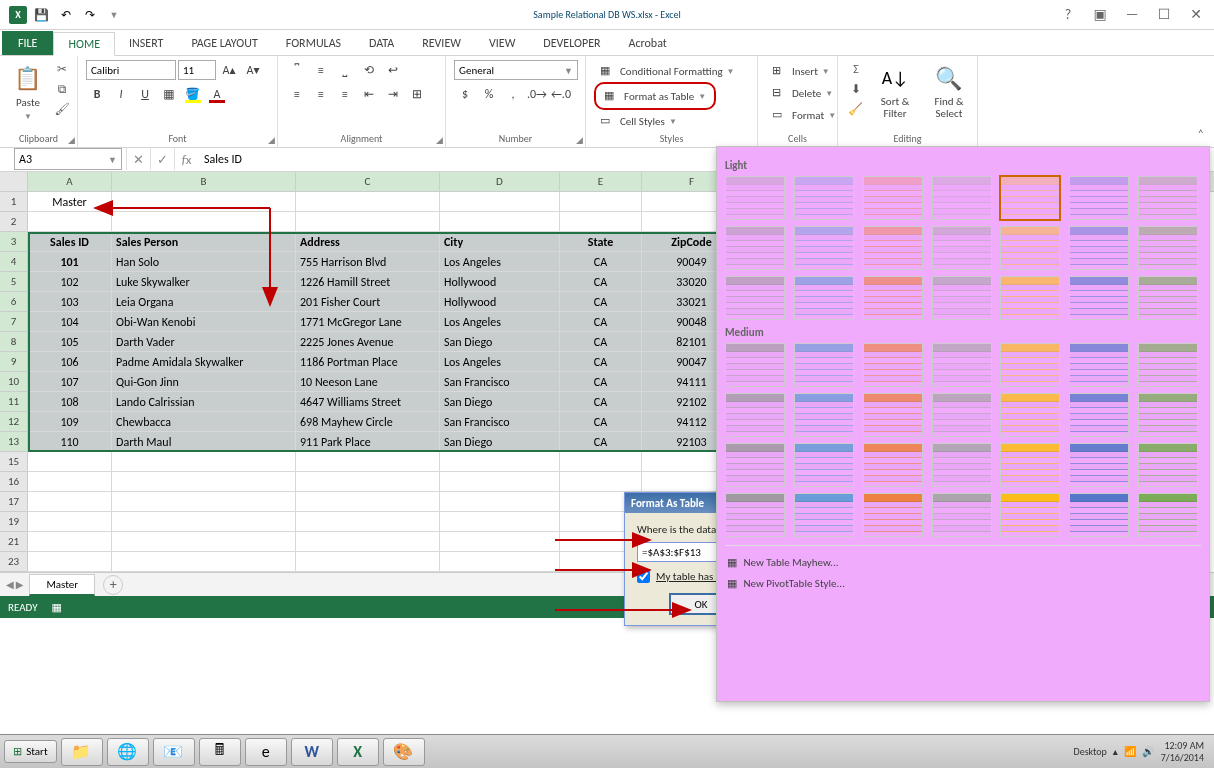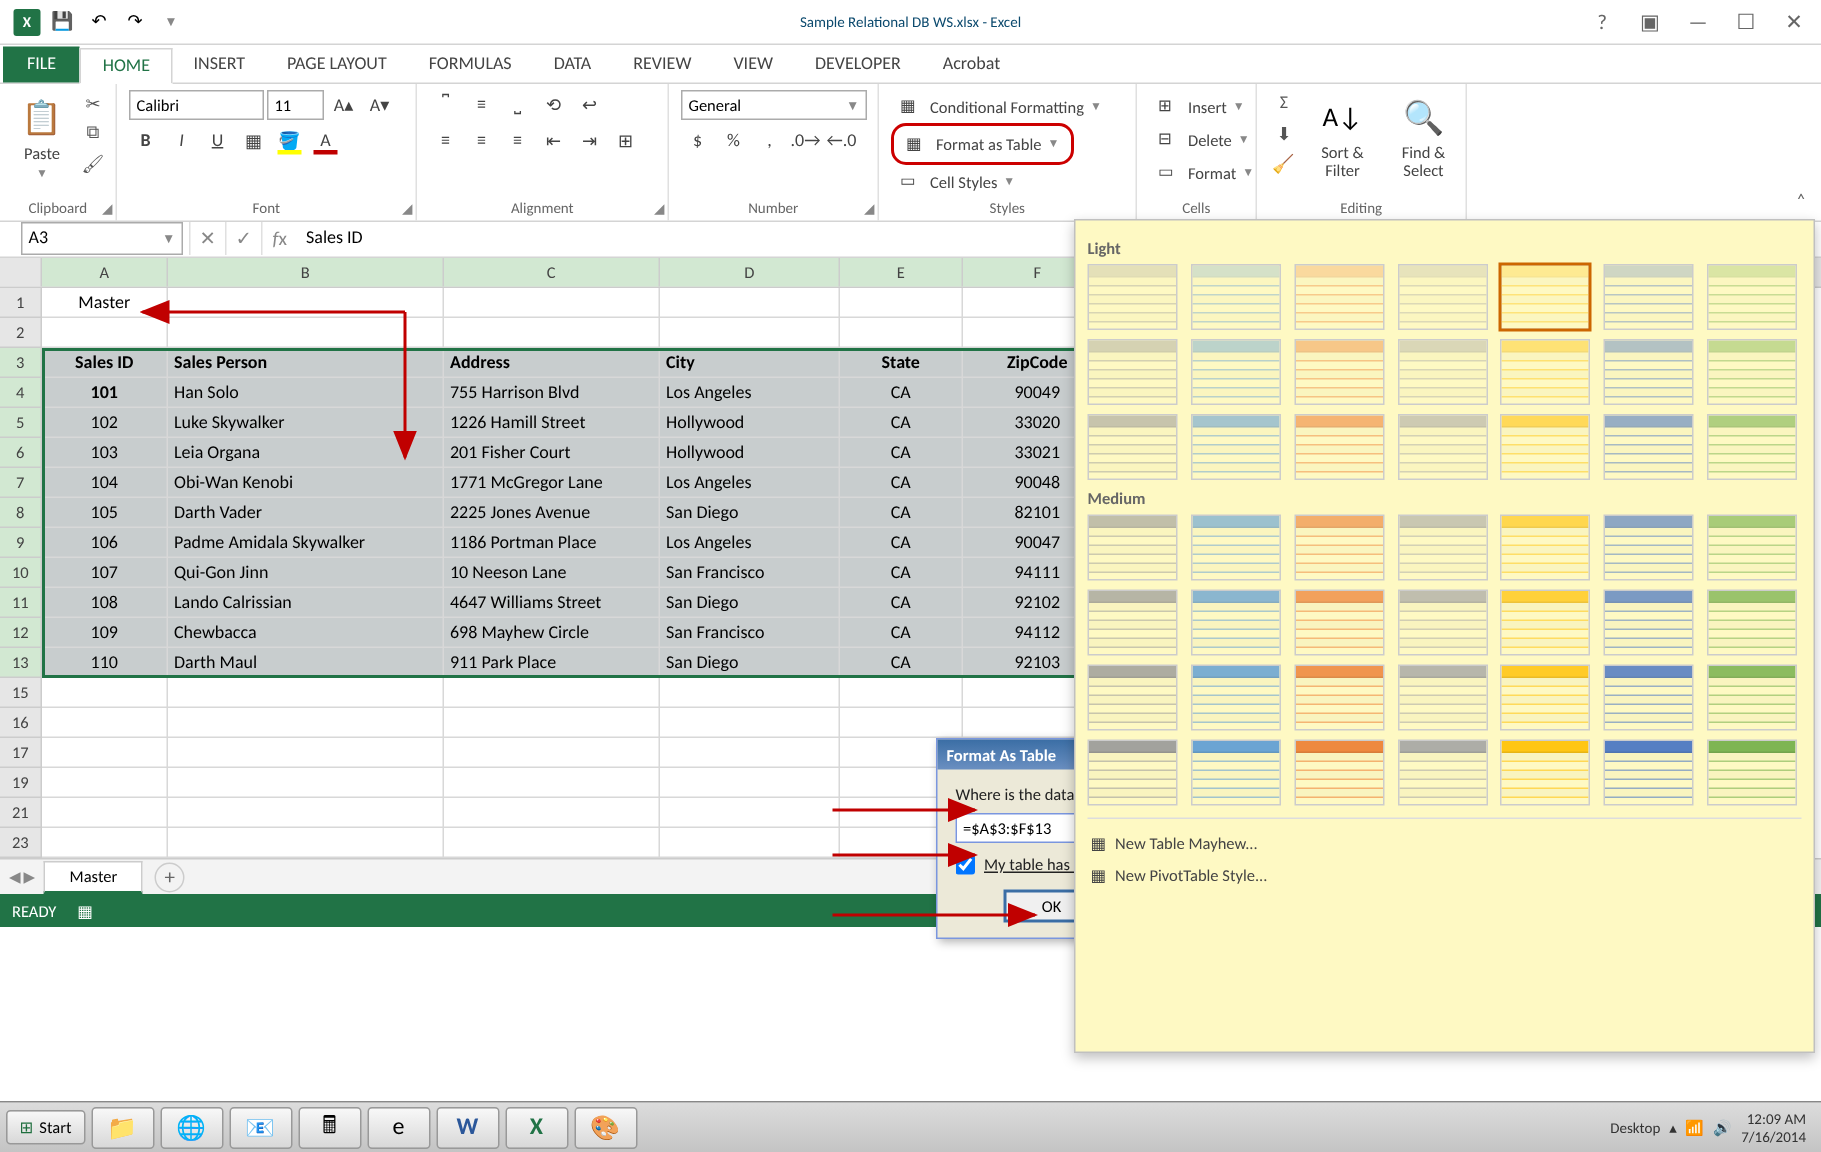--- a/index.html
+++ b/index.html
@@ -98,21 +98,21 @@
 .dlg-body { padding: 10px 12px; font-size: 11px; color: #222; }
 .dlg-input-row { display: flex; align-items: center; gap: 4px; margin: 6px 0; }
 .dlg-input { flex: 1; height: 20px; border: 1px solid #7a96df; padding: 0 4px; font-size: 11px; }
 .dlg-refbtn { width: 18px; height: 18px; border: 1px solid #999; background: #f0f0f0; cursor: pointer; font-size: 9px; }
 .dlg-check { display: flex; align-items: center; gap: 6px; margin: 8px 0; }
 .dlg-buttons { display: flex; justify-content: center; gap: 12px; margin-top: 10px; }
 .dlg-btn { width: 64px; height: 22px; border: 1px solid #999; background: #f0f0f0; font-size: 11px; cursor: pointer; }
 .dlg-btn.ok { border: 2px solid #3b6ea5; }
 
 
-.gallery { position: absolute; left: 716px; top: 146px; right: 4px; height: 556px; background: #fef9c3; border: 1px solid #c0c0c0; box-shadow: 0 3px 8px rgba(0,0,0,0.25); overflow-y: auto; padding: 6px 8px; }
+.gallery { position: absolute; left: 716px; top: 146px; right: 4px; height: 556px; background: #f0abfc; border: 1px solid #c0c0c0; box-shadow: 0 3px 8px rgba(0,0,0,0.25); overflow-y: auto; padding: 6px 8px; }
 .gallery-section { font-size: 11px; color: #666; font-weight: bold; margin: 6px 0 4px; }
 .gallery-grid { display: grid; grid-template-columns: repeat(7, 1fr); gap: 6px; }
 .style-swatch { width: 60px; height: 44px; border: 1px solid #ccc; cursor: pointer; position: relative; overflow: hidden; }
 .style-swatch.sel { outline: 2px solid #cc6600; outline-offset: -1px; }
 .sw-row { height: 6px; border-bottom: 1px solid rgba(0,0,0,0.1); }
 .sw-alt .sw-row:nth-child(even) { background: rgba(0,0,0,0.04); }
 .gallery-footer { border-top: 1px solid #ddd; margin-top: 8px; padding-top: 6px; }
 .gallery-link { font-size: 11px; color: #444; padding: 4px 2px; cursor: pointer; display: flex; align-items: center; gap: 6px; }
 </style>
 </head>

